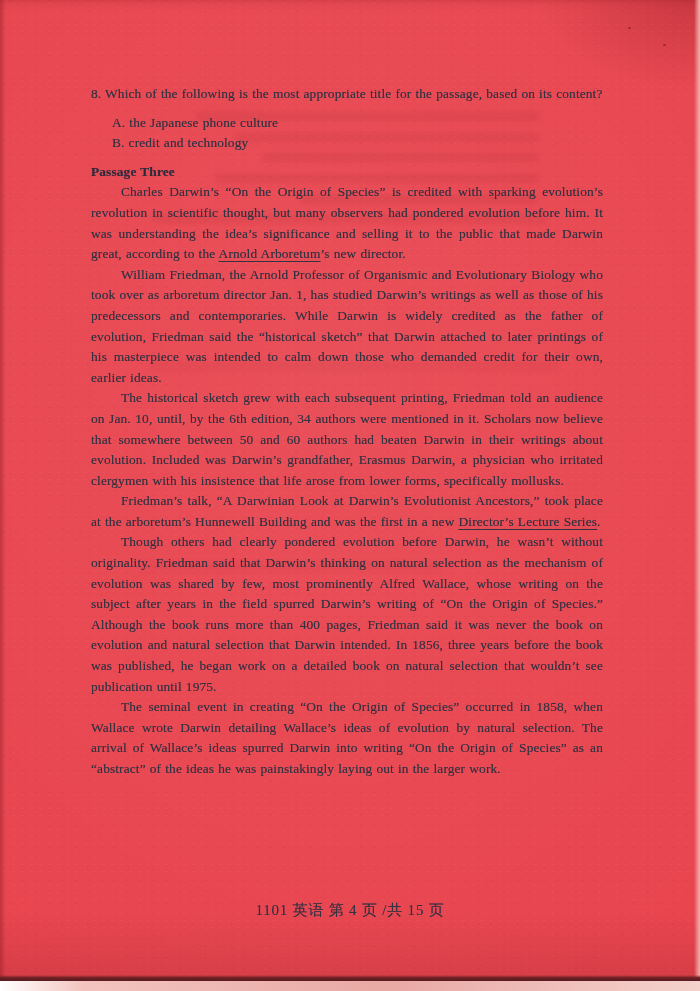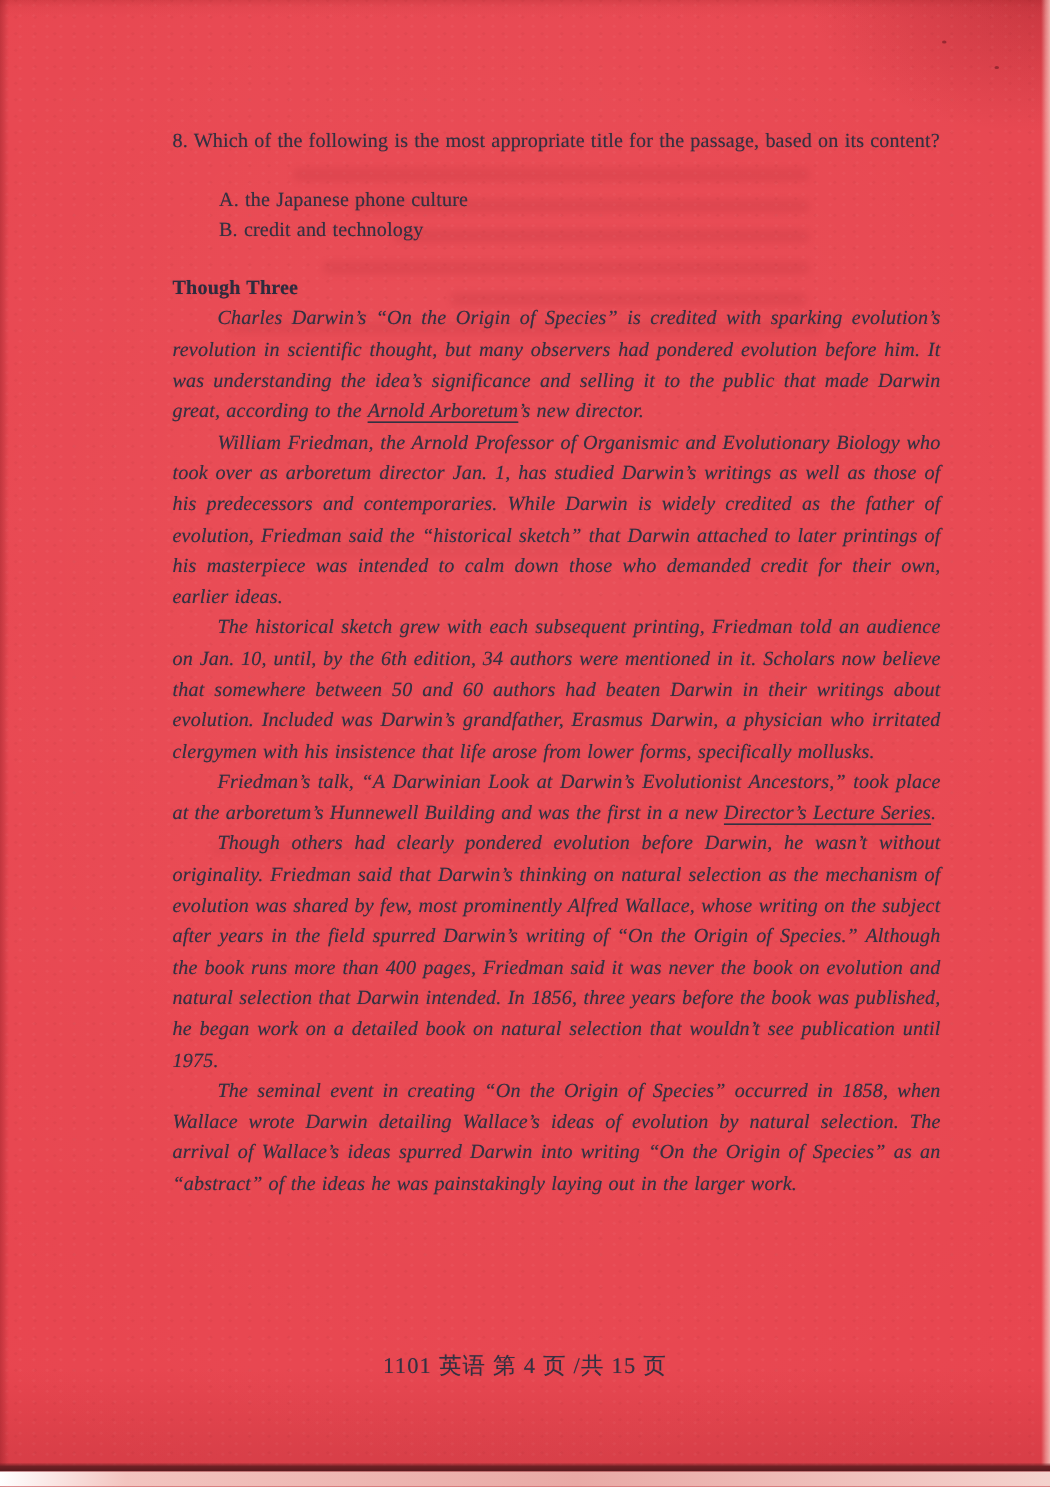--- a/index.html
+++ b/index.html
@@ -41,31 +41,31 @@
   .g1{top:112px;left:195px;width:345px;}
   .g2{top:133px;left:235px;width:305px;}
   .g3{top:153px;left:262px;width:278px;}
   .g4{top:174px;left:215px;width:325px;}
   .g5{top:195px;left:300px;width:238px;}
   .g6{top:214px;left:152px;width:396px;opacity:0.11;}
   .g7{top:362px;left:150px;width:410px;opacity:0.07;}
   .g8{top:562px;left:140px;width:300px;opacity:0.07;}
 
   .content{
-    position:absolute;left:115px;top:84px;width:512px;
+    position:absolute;left:91px;top:84px;width:512px;
     color:var(--ink,#343141);
     font-size:13.4px;line-height:20.6px;
     letter-spacing:0.12px;word-spacing:0.6px;
     text-shadow:0 0 0.5px rgba(52,49,65,0.55);
   }
   .question{margin:0;text-align:justify;}
-  .options{margin:18px;padding-left:13px;font-family:Liberation Serif, serif;}
+  .options{margin:8px;padding-left:13px;font-family:Liberation Serif, serif;}
   .option-line{white-space:nowrap;}
   .passage-heading{margin:7px 0 0 0;font-weight:bold;color:#2e2b3d;}
-  .para{margin:0;text-indent:30px;text-align:justify;font-style:italic;}
+  .para{margin:0;text-indent:30px;text-align:justify;}
   .u{text-decoration:underline;text-underline-offset:2.5px;text-decoration-thickness:1px;}
   .footer{
     position:absolute;left:0;right:0;top:901px;text-align:center;
     color:var(--ink,#343141);font-size:15px;letter-spacing:0.8px;
     text-shadow:0 0 0.5px rgba(52,49,65,0.5);
   }
 </style>
 </head>
 <body style="--paper: #e8454f; --ink: #343141;">
 
@@ -80,21 +80,21 @@
   <div class="ghost g6"></div>
   <div class="ghost g7"></div>
   <div class="ghost g8"></div>
 
   <div class="content">
     <p class="question">8. Which of the following is the most appropriate title for the passage, based on its content?</p>
     <div class="options">
         <div class="option-line">A. the Japanese phone culture</div>
         <div class="option-line">B. credit and technology</div>
       </div>
-    <p class="passage-heading">Though Three</p>
+    <p class="passage-heading">Passage Three</p>
     <div>
         <p class="para"><span>Charles Darwin’s “On the Origin of Species” is credited with sparking evolution’s revolution in scientific thought, but many observers had pondered evolution before him. It was understanding the idea’s significance and selling it to the public that made Darwin great, according to the </span><span class="u">Arnold Arboretum</span><span>’s new director.</span></p>
         <p class="para"><span>William Friedman, the Arnold Professor of Organismic and Evolutionary Biology who took over as arboretum director Jan. 1, has studied Darwin’s writings as well as those of his predecessors and contemporaries. While Darwin is widely credited as the father of evolution, Friedman said the “historical sketch” that Darwin attached to later printings of his masterpiece was intended to calm down those who demanded credit for their own, earlier ideas.</span></p>
         <p class="para"><span>The historical sketch grew with each subsequent printing, Friedman told an audience on Jan. 10, until, by the 6th edition, 34 authors were mentioned in it. Scholars now believe that somewhere between 50 and 60 authors had beaten Darwin in their writings about evolution. Included was Darwin’s grandfather, Erasmus Darwin, a physician who irritated clergymen with his insistence that life arose from lower forms, specifically mollusks.</span></p>
         <p class="para"><span>Friedman’s talk, “A Darwinian Look at Darwin’s Evolutionist Ancestors,” took place at the arboretum’s Hunnewell Building and was the first in a new </span><span class="u">Director’s Lecture Series</span><span>.</span></p>
         <p class="para"><span>Though others had clearly pondered evolution before Darwin, he wasn’t without originality. Friedman said that Darwin’s thinking on natural selection as the mechanism of evolution was shared by few, most prominently Alfred Wallace, whose writing on the subject after years in the field spurred Darwin’s writing of “On the Origin of Species.” Although the book runs more than 400 pages, Friedman said it was never the book on evolution and natural selection that Darwin intended. In 1856, three years before the book was published, he began work on a detailed book on natural selection that wouldn’t see publication until 1975.</span></p>
         <p class="para"><span>The seminal event in creating “On the Origin of Species” occurred in 1858, when Wallace wrote Darwin detailing Wallace’s ideas of evolution by natural selection. The arrival of Wallace’s ideas spurred Darwin into writing “On the Origin of Species” as an “abstract” of the ideas he was painstakingly laying out in the larger work.</span></p>
       </div>
   </div>
 

